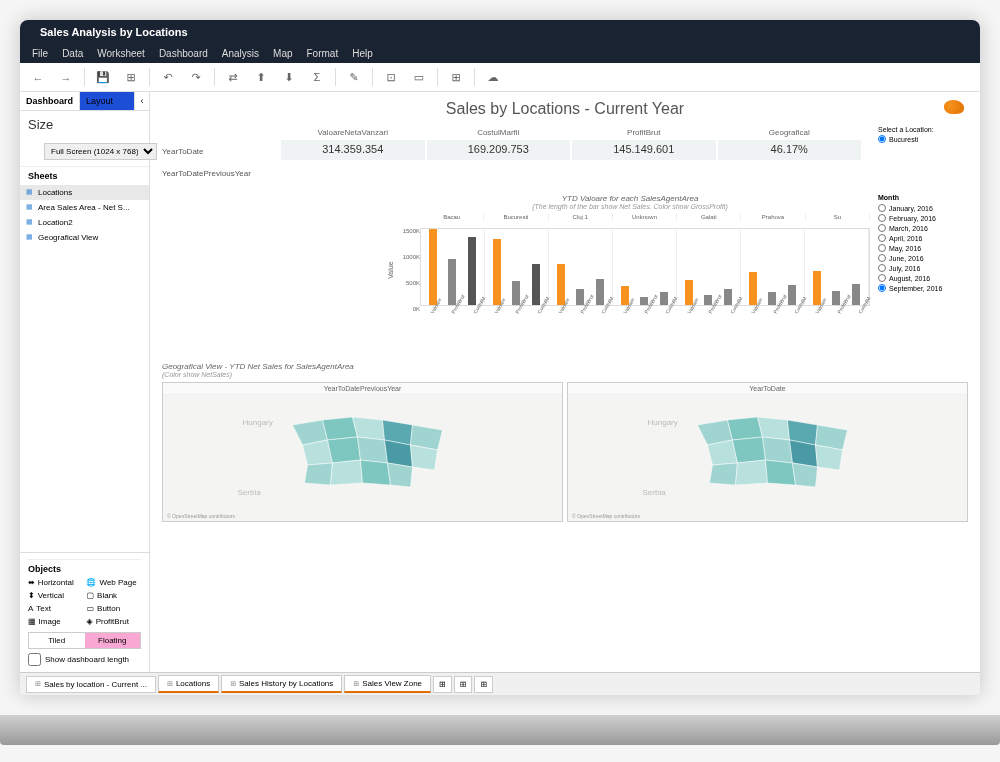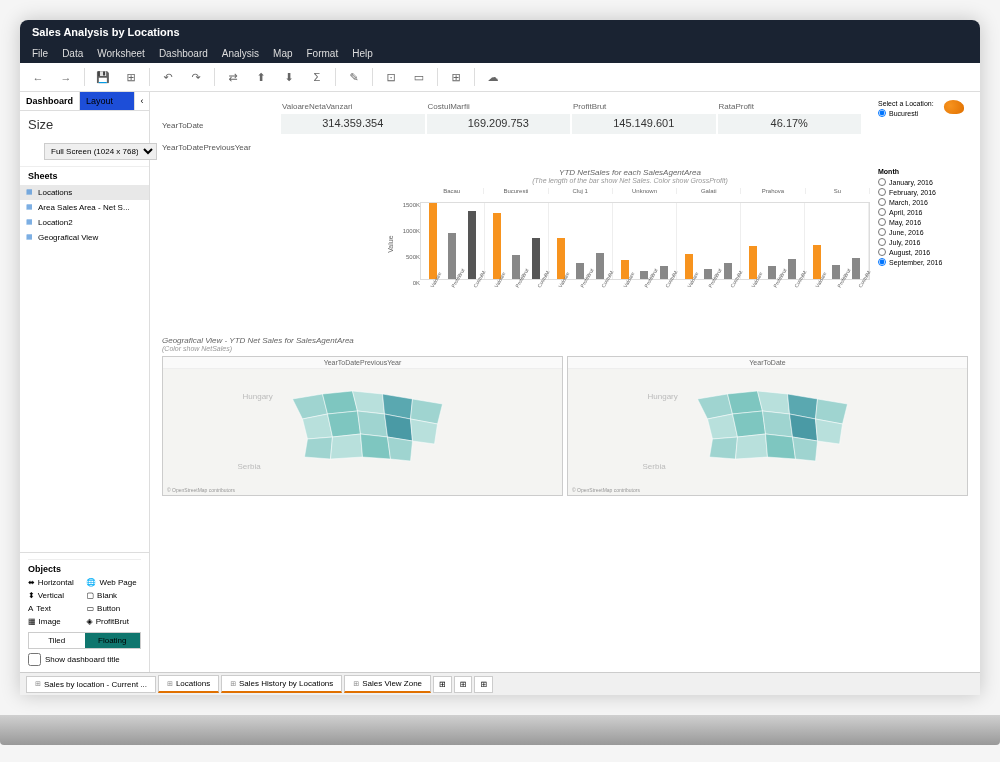--- a/index.html
+++ b/index.html
@@ -1,18 +1,18 @@
 <!DOCTYPE html>
 <html><head>
 <meta charset="utf-8">
 <style>
 * { box-sizing: border-box; margin: 0; padding: 0; font-family: Arial, Helvetica, sans-serif; }
 body { background: #f5f5f5; }
 .laptop { background: #fff; margin: 20px; border-radius: 8px 8px 0 0; overflow: hidden; box-shadow: 0 0 20px rgba(0,0,0,0.2); }
-.titlebar { background: #1a2332; color: #fff; padding: 6px 12px; font-size: 11px; font-weight: bold; }
+.titlebar { background: #1a2332; color: #fff; padding: 6px 20px; font-size: 11px; font-weight: bold; }
 .menubar { background: #1a2332; color: #ddd; padding: 4px 12px; font-size: 10px; display: flex; gap: 14px; }
 .menubar span { cursor: pointer; }
 .toolbar { background: #fff; border-bottom: 1px solid #ddd; padding: 4px 8px; display: flex; gap: 8px; align-items: center; }
 .toolbar .tbtn { width: 20px; height: 20px; display: flex; align-items: center; justify-content: center; color: #666; font-size: 11px; cursor: pointer; border-radius: 2px; }
 .toolbar .sep { width: 1px; height: 18px; background: #ddd; }
 .workspace { display: flex; height: 580px; background: #fff; }
 .sidebar { width: 130px; border-right: 1px solid #ddd; background: #fff; font-size: 9px; display: flex; flex-direction: column; }
 .side-tabs { display: flex; border-bottom: 1px solid #ddd; }
 .side-tab { flex: 1; padding: 4px 6px; font-size: 9px; cursor: pointer; background: #1d4ed8; border-right: 1px solid #ddd; }
 .side-tab.active { background: #fff; font-weight: bold; }
@@ -22,30 +22,30 @@
 .side-select { width: 100%; font-size: 8px; padding: 2px; border: 1px solid #ccc; margin-left: 16px; }
 .side-header { font-size: 9px; font-weight: bold; padding: 4px 8px; border-top: 1px solid #eee; }
 .sheet-item { padding: 3px 8px 3px 18px; font-size: 8px; cursor: pointer; position: relative; white-space: nowrap; overflow: hidden; text-overflow: ellipsis; }
 .sheet-item.active { background: #e8e8e8; }
 .sheet-item::before { content: '▦'; position: absolute; left: 6px; color: #4a90d9; font-size: 7px; }
 .objects { margin-top: auto; border-top: 1px solid #ddd; padding: 6px 8px; }
 .objects-grid { display: grid; grid-template-columns: 1fr 1fr; gap: 4px; font-size: 8px; }
 .obj-item { cursor: pointer; display: flex; gap: 3px; align-items: center; }
 .tile-float { display: flex; margin-top: 6px; border: 1px solid #ccc; font-size: 8px; }
 .tile-float div { flex: 1; text-align: center; padding: 3px; cursor: pointer; }
-.tile-float .active { background: #0f766e; }
+.tile-float .active { background: #f9a8d4; }
 .show-title { font-size: 8px; margin-top: 4px; display: flex; gap: 4px; align-items: center; }
 .canvas { flex: 1; padding: 8px 12px; overflow: hidden; position: relative; }
 .dash-title { text-align: center; font-size: 16px; color: #555; margin-bottom: 8px; font-weight: 300; }
 .logo { position: absolute; top: 8px; right: 16px; width: 20px; height: 14px; background: radial-gradient(circle at 30% 40%, #f7931e, #e07000); border-radius: 50% 60% 40% 50%; }
 .kpi-area { display: flex; gap: 8px; }
 .kpi-left { width: 110px; font-size: 8px; color: #555; }
 .kpi-left div { height: 22px; display: flex; align-items: center; }
 .kpi-table { flex: 1; }
-.kpi-headers { display: flex; font-size: 8px; color: #666; text-align: left; }
+.kpi-headers { display: flex; font-size: 8px; color: #666; text-align: center; }
 .kpi-headers div { flex: 1; padding: 2px; }
 .kpi-row { display: flex; font-size: 11px; height: 22px; }
 .kpi-row div { flex: 1; text-align: center; background: #f0f3f3; margin: 1px; padding: 3px; color: #333; }
 .kpi-side { width: 90px; font-size: 7px; margin-left: 8px; }
 .radio-lbl { display: flex; gap: 3px; align-items: center; margin: 2px 0; }
 .radio-lbl input { width: 8px; height: 8px; }
 .chart-section { margin-top: 10px; display: flex; gap: 8px; }
 .chart-box { flex: 1; }
 .chart-title { font-size: 8px; font-style: italic; color: #666; text-align: center; }
 .chart-sub { font-size: 7px; font-style: italic; color: #999; text-align: center; margin-bottom: 4px; }
@@ -173,40 +173,41 @@
               <span>◈</span>
               <span>ProfitBrut</span>
             </div>
           </div>
         <div class="tile-float">
           <div>Tiled</div>
           <div class="active">Floating</div>
         </div>
         <div class="show-title">
           <input type="checkbox" style="">
-          <span>Show dashboard title</span>
+          <span>Show dashboard length</span>
         </div>
       </div>
     </div>
 
     <div class="canvas">
       <div class="logo"></div>
+      <div class="dash-title">Sales by Locations - Current Year</div>
 
       <div class="kpi-area">
         <div class="kpi-left">
           <div style="height:14px"></div>
           <div>YearToDate</div>
           <div>YearToDatePreviousYear</div>
         </div>
         <div class="kpi-table">
           <div class="kpi-headers" id="kpi-headers">
               <div>ValoareNetaVanzari</div>
               <div>CostulMarfii</div>
               <div>ProfitBrut</div>
-              <div>RataProfit</div>
+              <div>Geografical</div>
             </div>
           <div id="kpi-rows">
               <div class="kpi-row">
                 <div>314.359.354</div>
                 <div>169.209.753</div>
                 <div>145.149.601</div>
                 <div>46.17%</div>
               </div>
             </div>
         </div>
@@ -215,21 +216,21 @@
           <div class="radio-lbl">
               <input type="radio" checked="" style="">
               <span>Bucuresti</span>
             </div>
         </div>
       </div>
 
       <div class="chart-section">
         <div style="width:220px"></div>
         <div class="chart-box">
-          <div class="chart-title">YTD NetSales for each SalesAgentArea</div>
+          <div class="chart-title">YTD Valoare for each SalesAgentArea</div>
           <div class="chart-sub">(The length of the bar show Net Sales. Color show GrossProfit)</div>
           <div class="bar-chart">
             <div class="y-label">Value</div>
             <div class="y-ticks" id="yticks">
                 <div style="top: 0px;">1500K</div>
                 <div style="top: 26px;">1000K</div>
                 <div style="top: 52px;">500K</div>
                 <div style="top: 78px;">0K</div>
               </div>
             <div class="cat-labels" id="catlabels">

